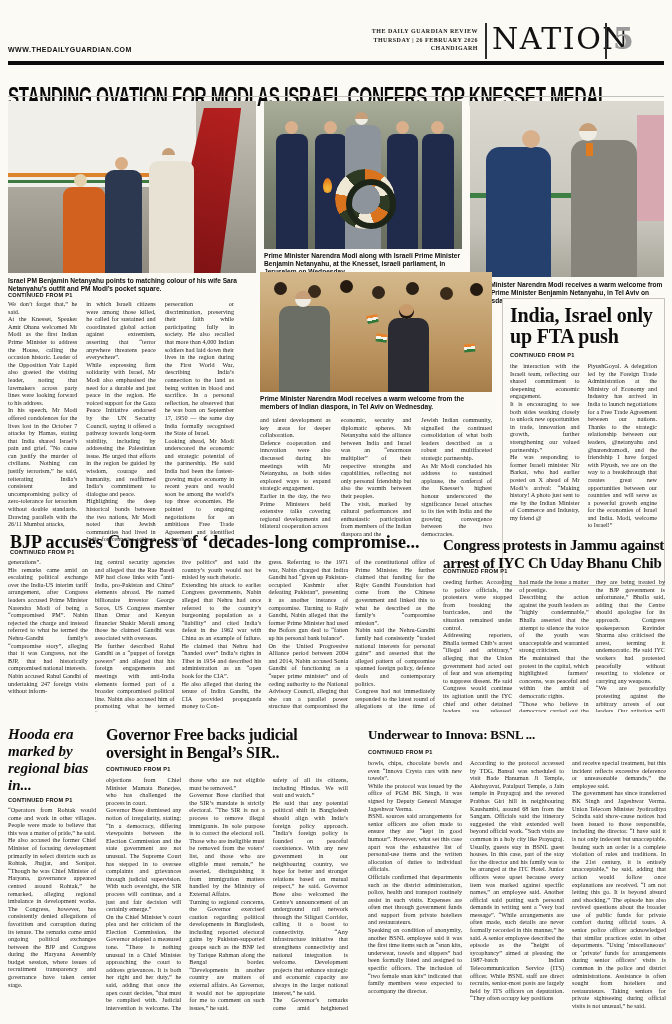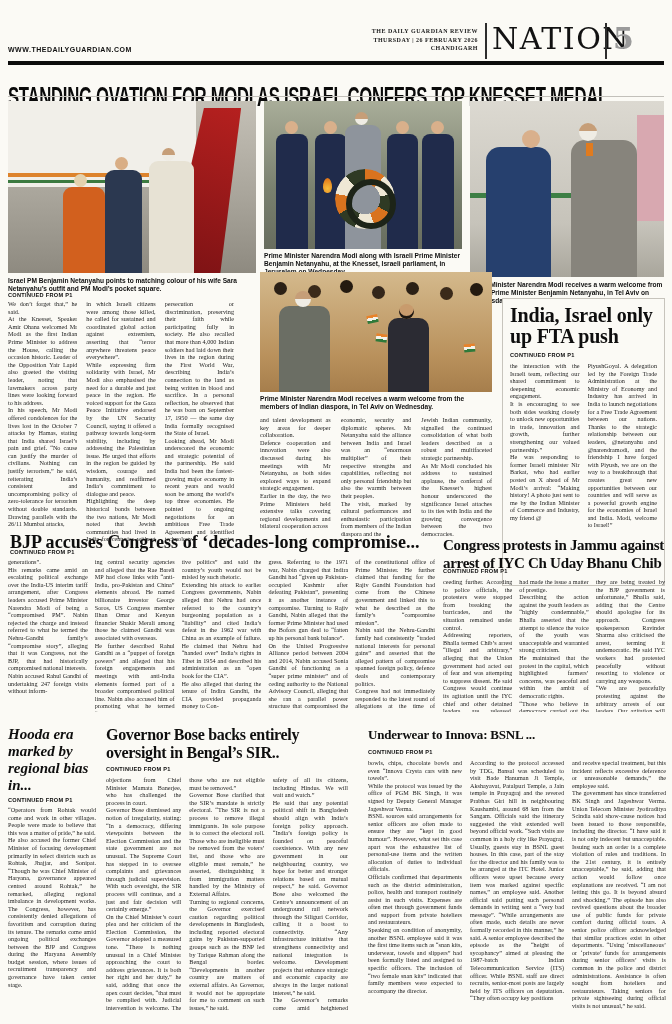--- a/index.html
+++ b/index.html
@@ -282,21 +282,21 @@
 “We are peacefully protesting against the arbitrary arrests of our leaders. Our agitation will continue across Jammu and Kashmir until they are released,” Sharma asserted.</div>
   </div>
 
   <h2 class="serif-head abs hooda-head">Hooda era marked by regional bias in...</h2>
   <span class="tag abs hooda-tag">CONTINUED FROM P1</span>
   <div class="cols abs hooda-col">
     <div class="body-col">“Operators from Rohtak would come and work in other villages. People were made to believe that this was a matter of pride,” he said.
 He also accused the former Chief Minister of focusing development primarily in select districts such as Rohtak, Jhajjar, and Sonipat. “Though he was Chief Minister of Haryana, governance appeared centred around Rohtak,” he remarked, alleging regional imbalance in development works. The Congress, however, has consistently denied allegations of favoritism and corruption during its tenure. The remarks come amid ongoing political exchanges between the BJP and Congress during the Haryana Assembly budget session, where issues of recruitment transparency and governance have taken center stage.</div>
   </div>
 
-  <h2 class="serif-head abs bose-head">Governor Bose backs entirely oversight in Bengal’s SIR..</h2>
+  <h2 class="serif-head abs bose-head">Governor Free backs judicial oversight in Bengal’s SIR..</h2>
   <span class="tag abs bose-tag">CONTINUED FROM P1</span>
   <div class="cols abs bose-cols">
     <div class="body-col">objections from Chief Minister Mamata Banerjee, who has challenged the process in court.
 Governor Bose dismissed any notion of irregularity, stating: “In a democracy, differing viewpoints between the Election Commission and the state government are not unusual. The Supreme Court has stepped in to oversee complaints and grievances through judicial supervision. With such oversight, the SIR process will continue, and a just and fair decision will certainly emerge.”
 On the Chief Minister’s court plea and her criticism of the Election Commission, the Governor adopted a measured tone. “There is nothing unusual in a Chief Minister approaching the court to address grievances. It is both her right and her duty,” he said, adding that once the apex court decides, “that must be complied with. Judicial intervention is welcome. The SIR process should ultimately be just and fair. Those who are lawfully entitled should remain, and</div>
     <div class="body-col">those who are not eligible must be removed.”
 Governor Bose clarified that the SIR’s mandate is strictly electoral. “The SIR is not a process to remove illegal immigrants. Its sole purpose is to correct the electoral roll. Those who are ineligible must be removed from the voters’ list, and those who are eligible must remain,” he asserted, distinguishing it from immigration matters handled by the Ministry of External Affairs.
 Turning to regional concerns, the Governor exercised caution regarding political developments in Bangladesh, including reported electoral gains by Pakistan-supported groups such as the BNP led by Tarique Rahman along the Bengal border. “Developments in another country are matters of external affairs. As Governor, it would not be appropriate for me to comment on such issues,” he said.
 On ensuring the safety of Hindus amid tensions, he added: “We expect the new government in Bangladesh to ensure the</div>
     <div class="body-col">safety of all its citizens, including Hindus. We will wait and watch.”

